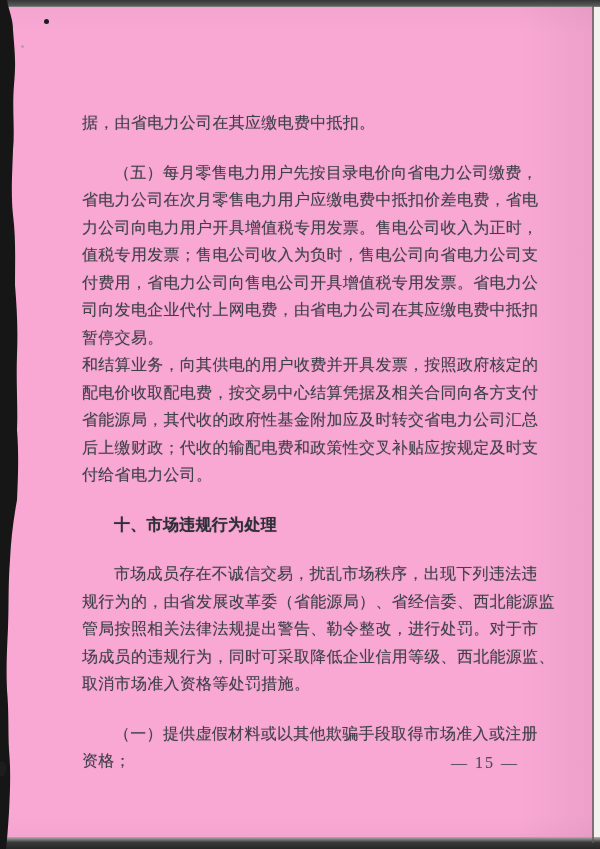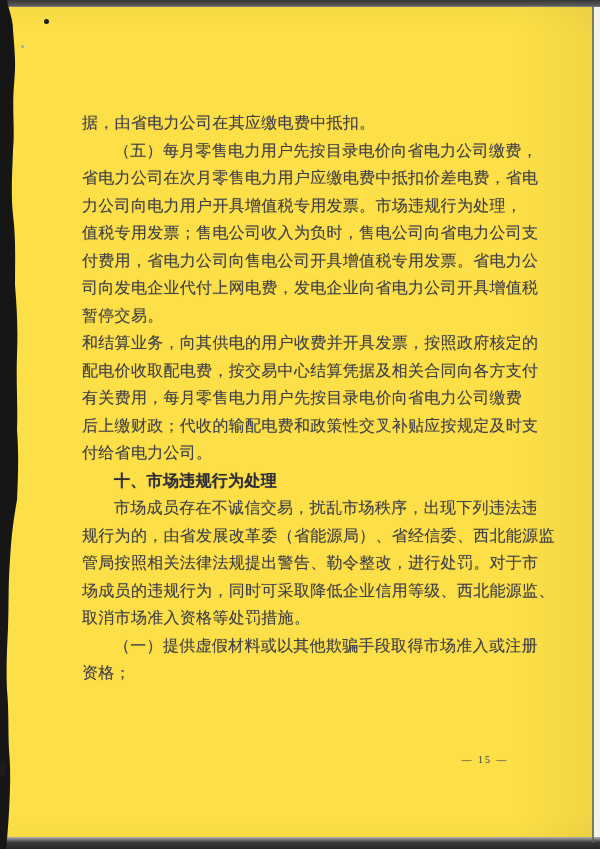--- a/index.html
+++ b/index.html
@@ -5,21 +5,21 @@
   html, body {
     margin: 0; padding: 0;
     width: 600px; height: 849px;
     background: #ededeb;
     overflow: hidden;
     font-family: "Liberation Serif", "DejaVu Serif", serif;
   }
   .scan-page {
     position: absolute; left: 0; top: 0;
     width: 600px; height: 849px;
-    background: #fde047;
+    background: #f9a8d4;
   }
   
   .scan-shade {
     position: absolute; inset: 0;
     background:
       linear-gradient(90deg, rgba(0,0,0,0) 86%, rgba(0,0,0,0.025) 92%, rgba(0,0,0,0.05) 99%),
       linear-gradient(180deg, rgba(0,0,0,0.03) 0%, rgba(0,0,0,0) 4%, rgba(0,0,0,0) 96%, rgba(0,0,0,0.04) 100%);
     pointer-events: none;
   }
   .strip-top {
@@ -49,28 +49,28 @@
     position: absolute; left: 21px; top: 45px; width: 3px; height: 3px;
     border-radius: 50%; background: #a7a7a3;
   }
   .text-block {
     position: absolute; left: 82px; top: 109px; width: 446px;
     font-size: 16px; line-height: 27.5px; letter-spacing: 0.3px;
     color: #41414a;
     text-shadow: 0 0 1px rgba(62,62,74,0.38);
   }
   .line { white-space: nowrap; }
-  .line.indent { text-indent: 32px; }
+  .line.indent { text-indent: 32px; margin-top: 22px; }
   .line.heading {
     font-weight: 700; color: #2e2e36; 
     text-shadow: 0 0 1px rgba(40,40,50,0.5);
   }
   .page-number {
     position: absolute; left: 430px; top: 754px; width: 110px;
-    text-align: center; font-size: 10px; letter-spacing: 2px;
+    text-align: center; font-size: 16px; letter-spacing: 2px;
     color: #4e4e56; text-shadow: 0 0 1px rgba(70,70,80,0.35);
   }
 </style>
 </head>
 <body>
 
 <div class="scan-page">
 
   <div class="scan-shade"></div>
 
@@ -92,28 +92,28 @@
   </svg>
 
   <div class="ink-dot"></div>
   <div class="ink-speck"></div>
 
   <div class="text-block" id="text-block">
 
   <div class="line">据，由省电力公司在其应缴电费中抵扣。</div>
       <div class="line indent">（五）每月零售电力用户先按目录电价向省电力公司缴费，</div>
       <div class="line">省电力公司在次月零售电力用户应缴电费中抵扣价差电费，省电</div>
-      <div class="line">力公司向电力用户开具增值税专用发票。市场违规行为处理，</div>
+      <div class="line">力公司向电力用户开具增值税专用发票。售电公司收入为正时，</div>
       <div class="line">值税专用发票；售电公司收入为负时，售电公司向省电力公司支</div>
       <div class="line">付费用，省电力公司向售电公司开具增值税专用发票。省电力公</div>
-      <div class="line">司向发电企业代付上网电费，发电企业向省电力公司开具增值税</div>
+      <div class="line">司向发电企业代付上网电费，由省电力公司在其应缴电费中抵扣</div>
       <div class="line">暂停交易。</div>
       <div class="line">和结算业务，向其供电的用户收费并开具发票，按照政府核定的</div>
       <div class="line">配电价收取配电费，按交易中心结算凭据及相关合同向各方支付</div>
-      <div class="line">有关费用，每月零售电力用户先按目录电价向省电力公司缴费</div>
+      <div class="line">省能源局，其代收的政府性基金附加应及时转交省电力公司汇总</div>
       <div class="line">后上缴财政；代收的输配电费和政策性交叉补贴应按规定及时支</div>
       <div class="line">付给省电力公司。</div>
       <div class="line indent heading">十、市场违规行为处理</div>
       <div class="line indent">市场成员存在不诚信交易，扰乱市场秩序，出现下列违法违</div>
       <div class="line">规行为的，由省发展改革委（省能源局）、省经信委、西北能源监</div>
       <div class="line">管局按照相关法律法规提出警告、勒令整改，进行处罚。对于市</div>
       <div class="line">场成员的违规行为，同时可采取降低企业信用等级、西北能源监、</div>
       <div class="line">取消市场准入资格等处罚措施。</div>
       <div class="line indent">（一）提供虚假材料或以其他欺骗手段取得市场准入或注册</div>
       <div class="line">资格；</div>

